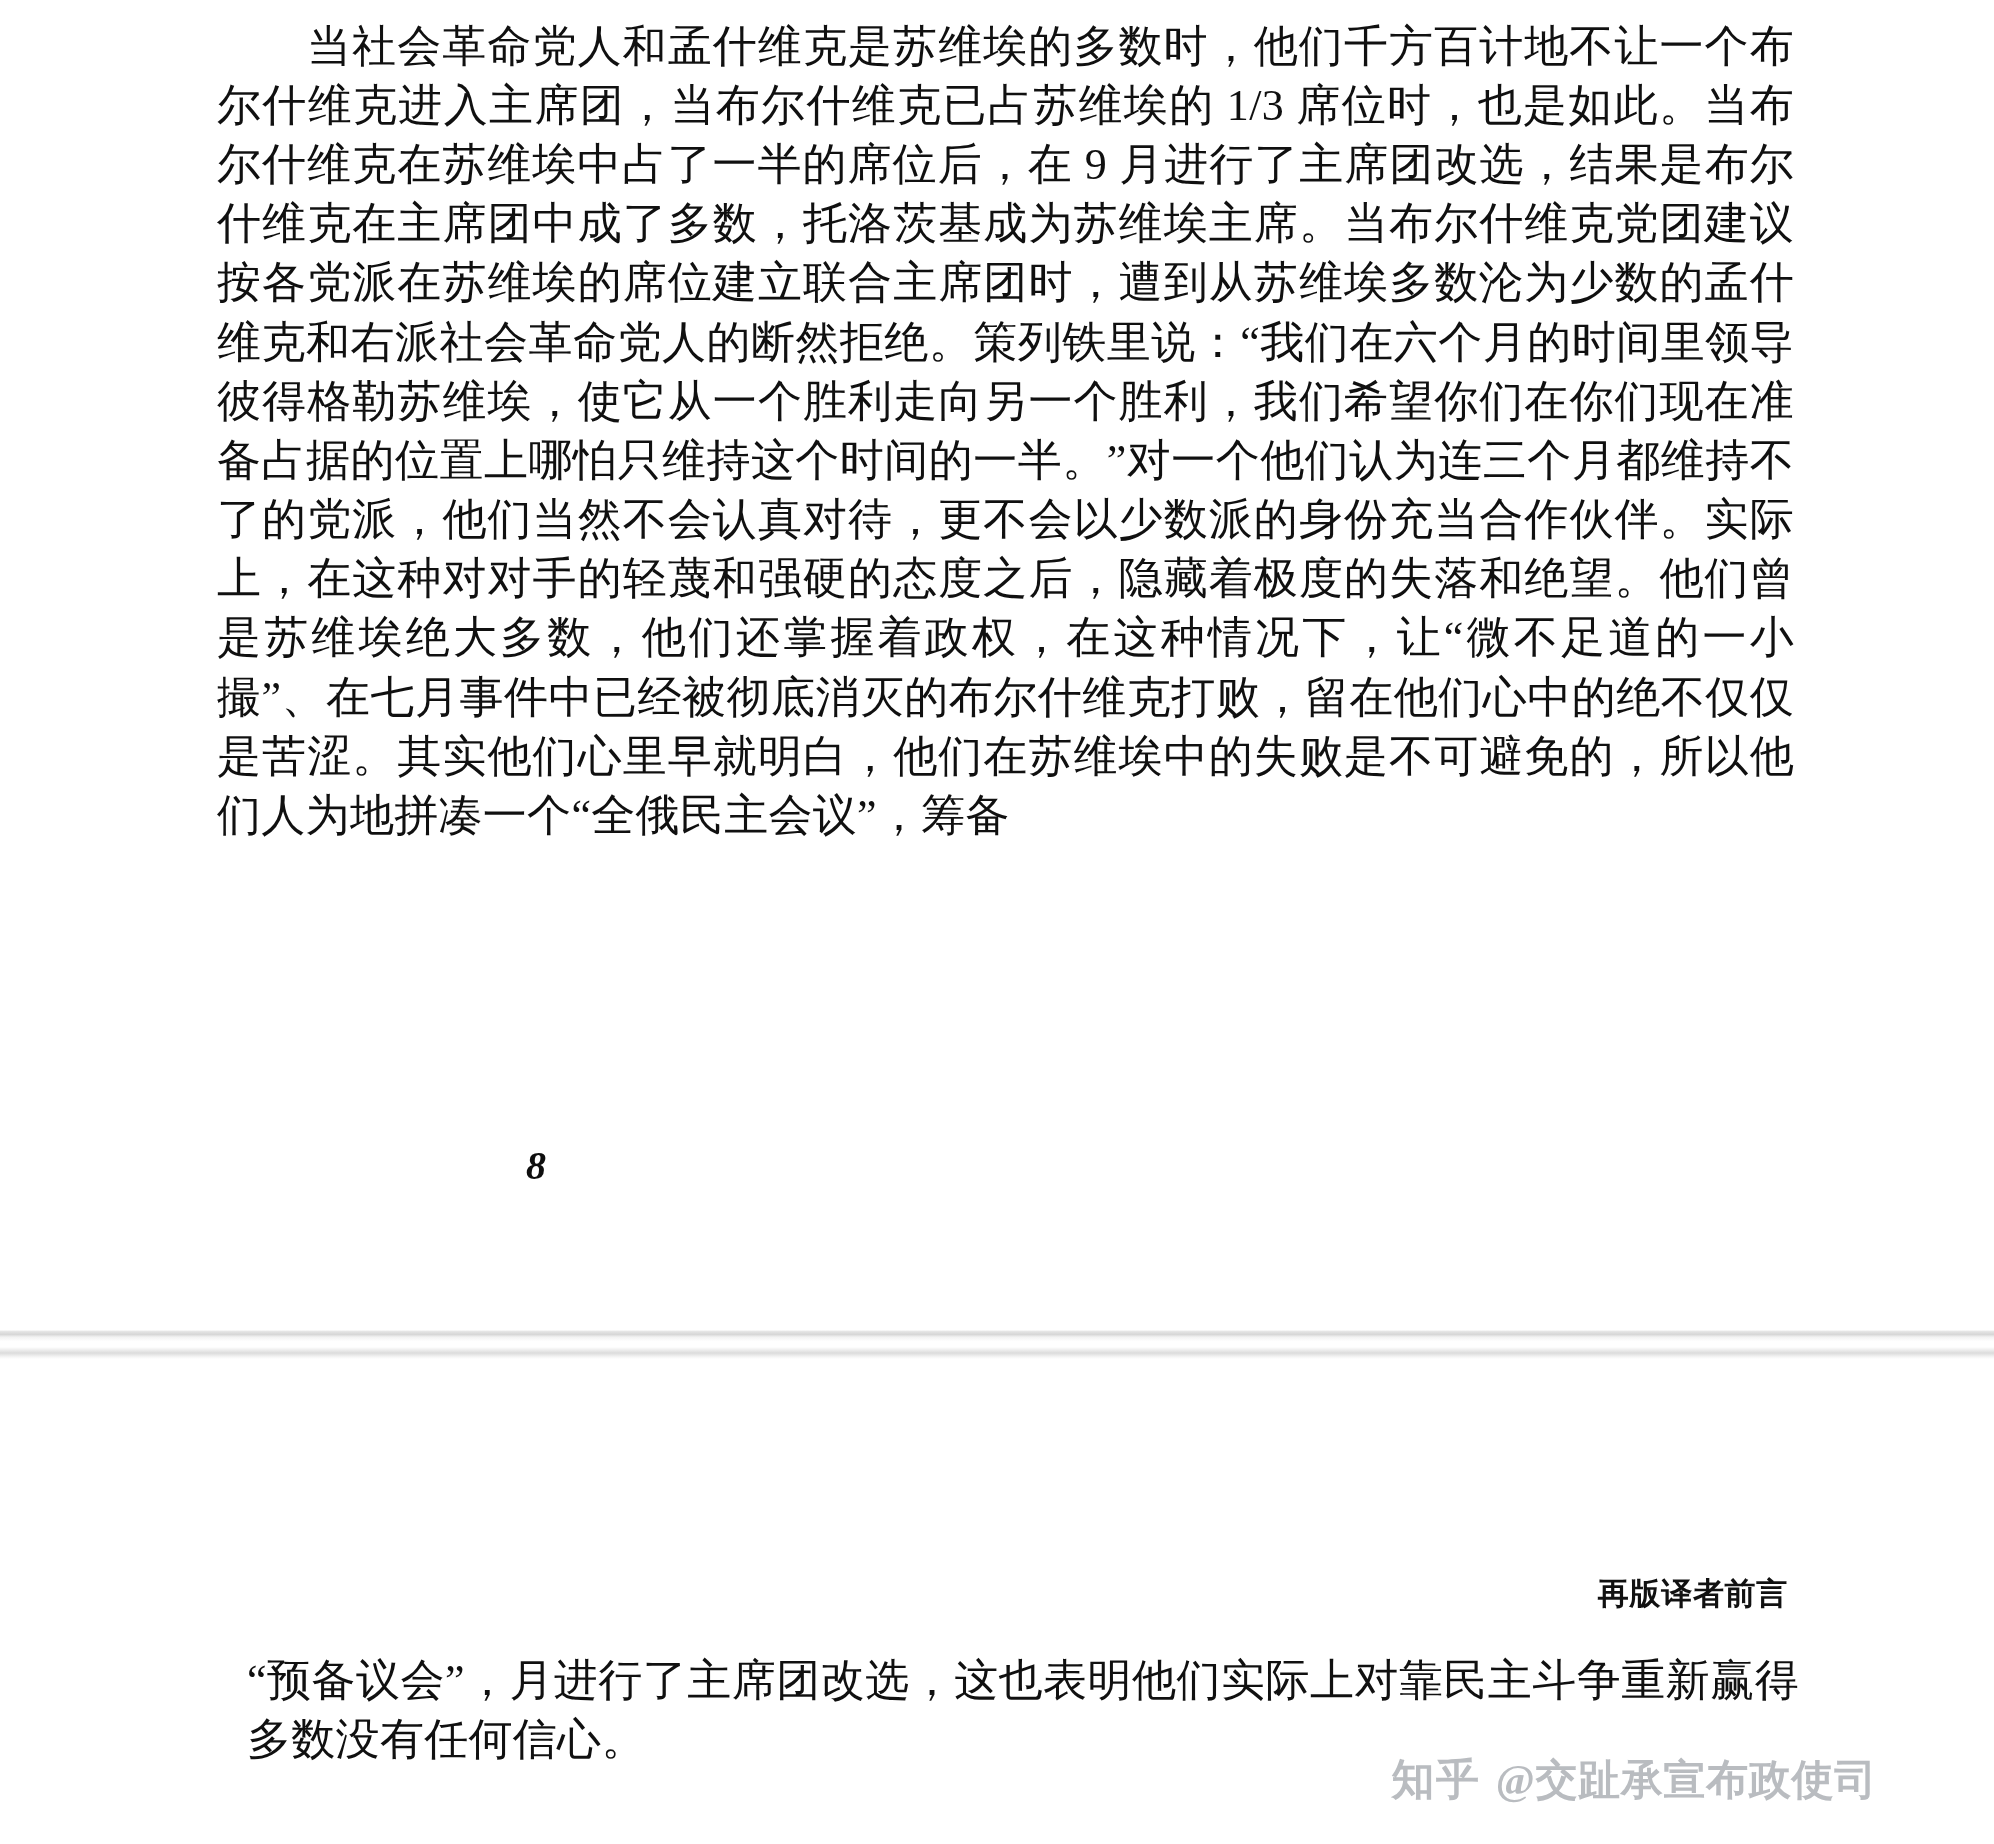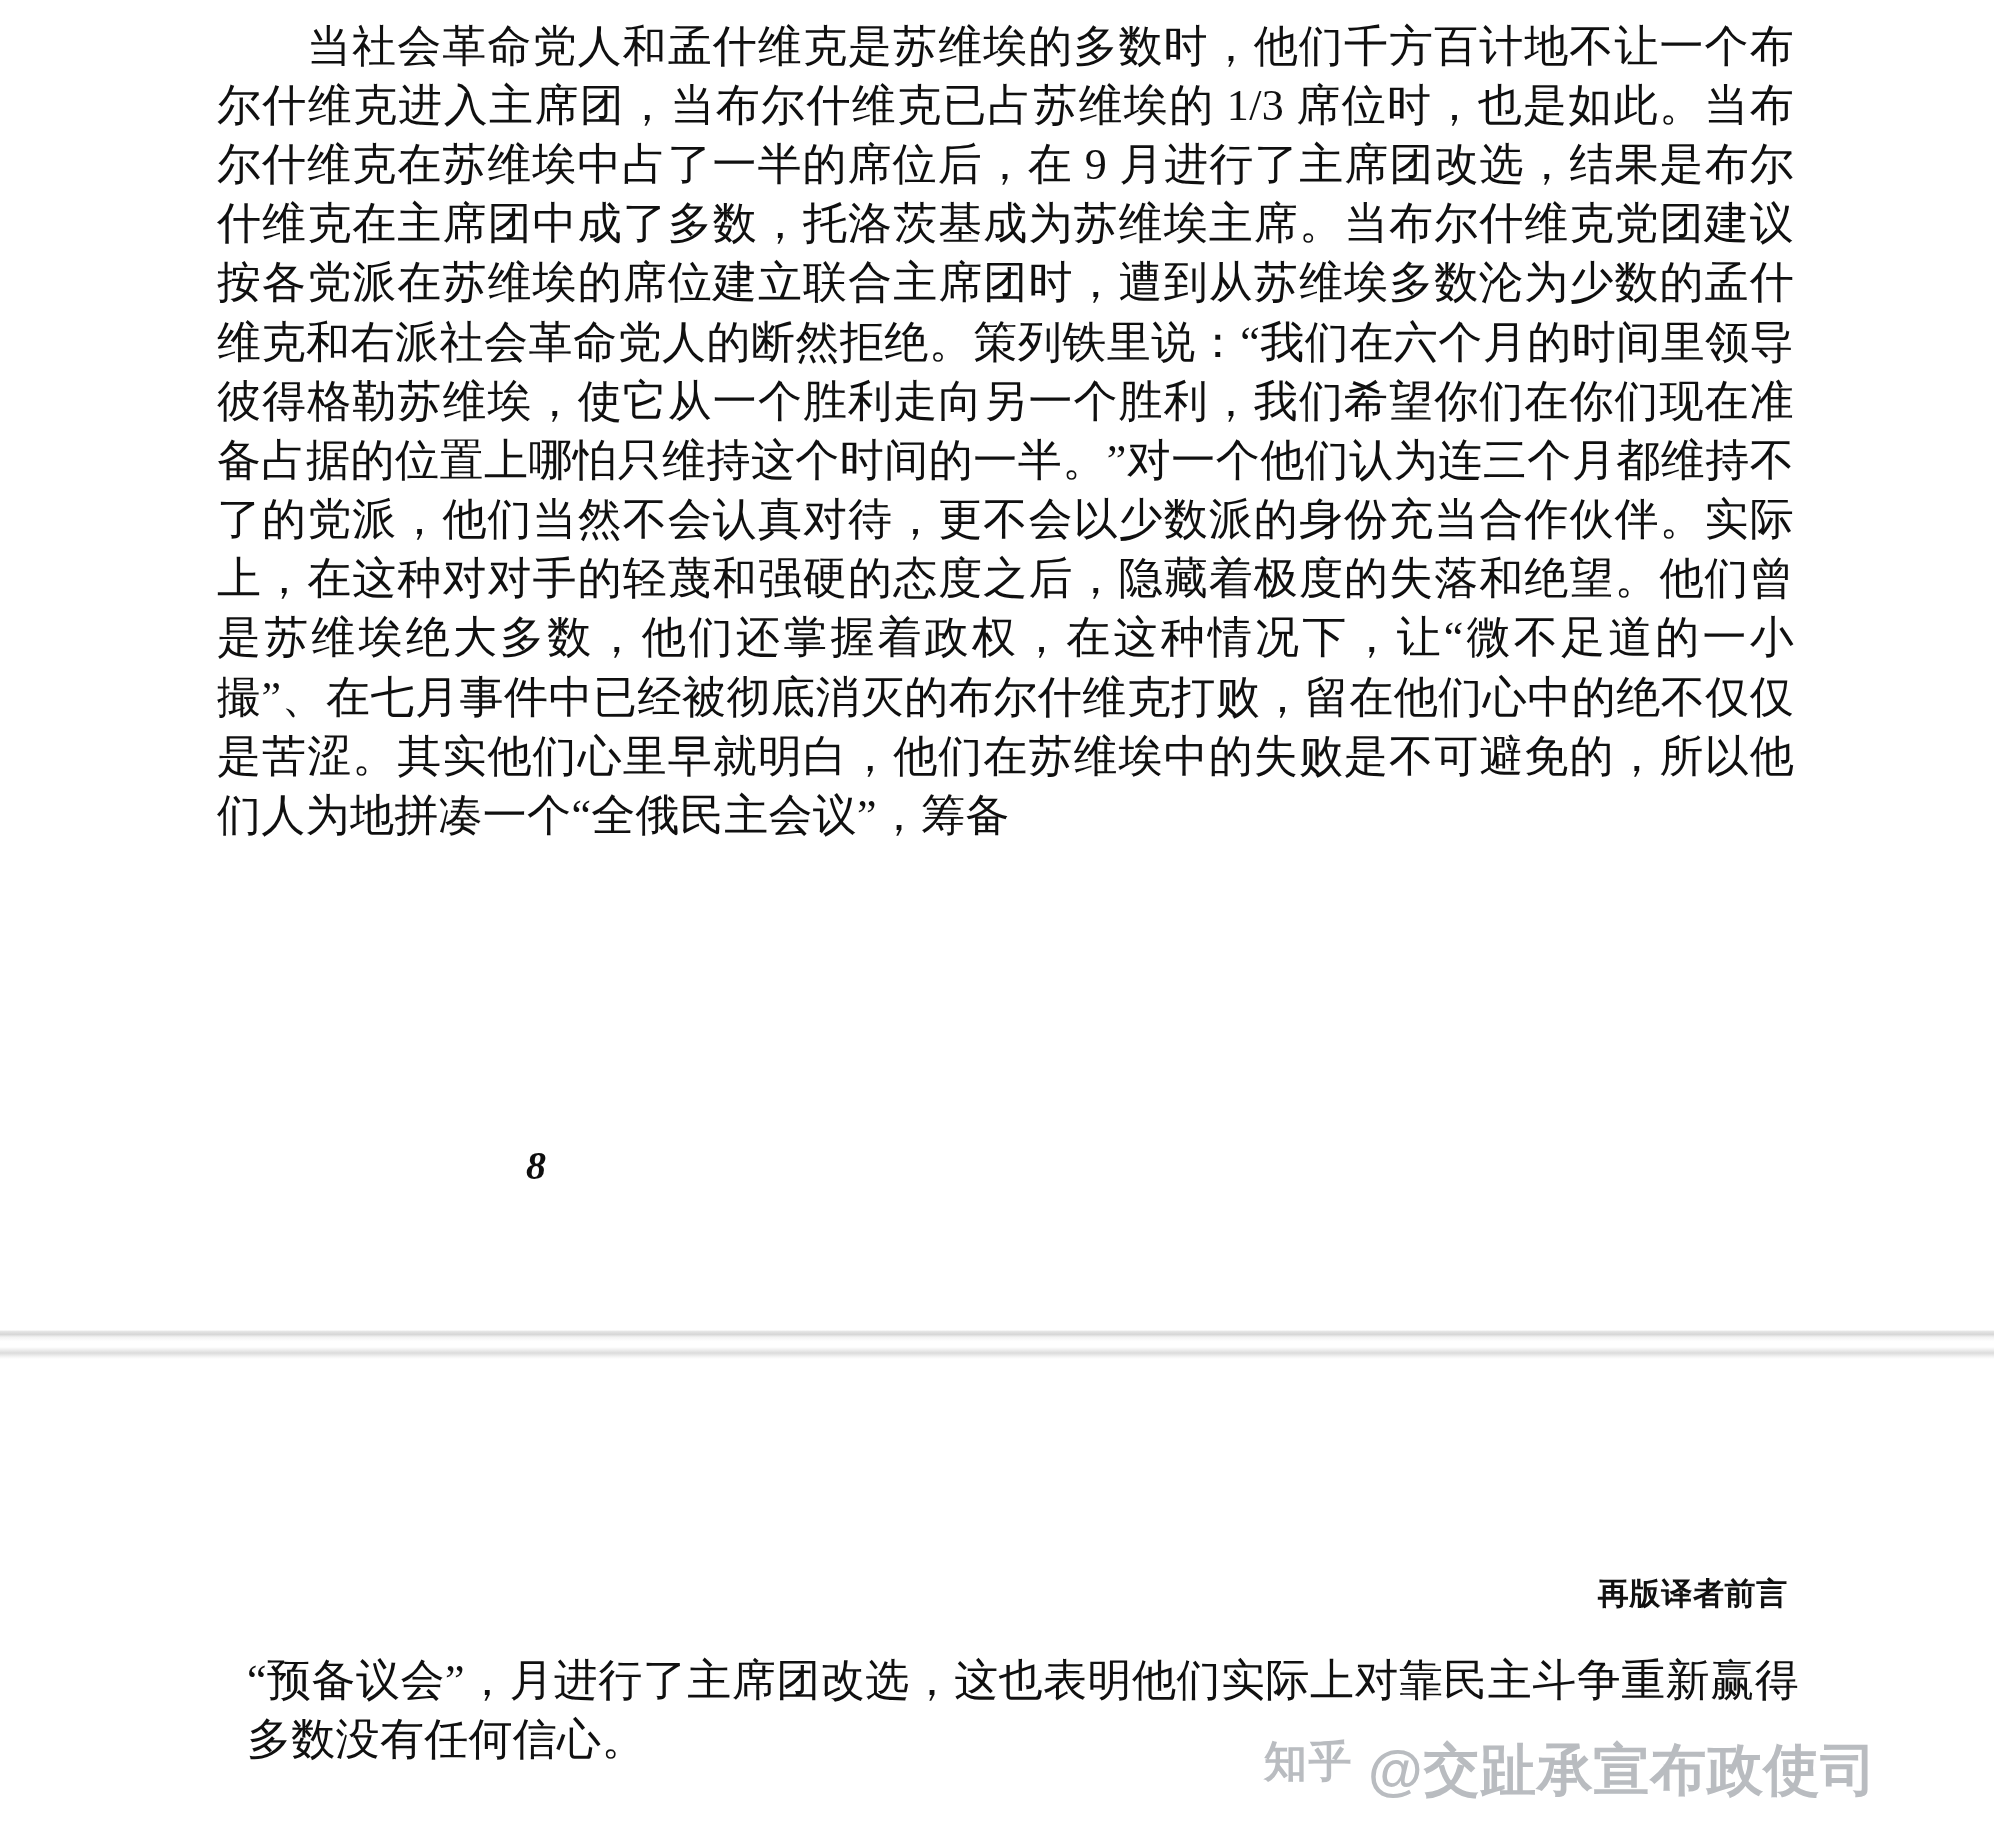--- a/index.html
+++ b/index.html
@@ -105,37 +105,38 @@
     color: #101010;
   }
   .lower-body p { margin: 0; }
 
   
   .watermark {
     position: absolute;
     right: 118px;
     bottom: 36px;
     display: flex;
-    align-items: flex-start;
+    align-items: center;
     gap: 15.3px;
     color: #b9bcc0;
     font-size: 43px;
     font-family: "Liberation Sans", "DejaVu Sans", sans-serif;
     font-weight: bold;
     white-space: nowrap;
   }
   .watermark .zhihu-logo {
     font-size: 43px;
     font-weight: bold;
     letter-spacing: 1.4px;
   }
   .watermark .handle {
-    font-size: 56px;
+    font-size: 42px;
     font-weight: bold;
     letter-spacing: 0.7px;
+    font-family: Liberation Serif, serif;
   }
 </style>
 </head>
 <body>
 
 <div class="page-upper">
 
   <div class="body-text">
     <p class="indent">当社会革命党人和孟什维克是苏维埃的多数时，他们千方百计地不让一个布尔什维克进入主席团，当布尔什维克已占苏维埃的 1/3 席位时，也是如此。当布尔什维克在苏维埃中占了一半的席位后，在 9 月进行了主席团改选，结果是布尔什维克在主席团中成了多数，托洛茨基成为苏维埃主席。当布尔什维克党团建议按各党派在苏维埃的席位建立联合主席团时，遭到从苏维埃多数沦为少数的孟什维克和右派社会革命党人的断然拒绝。策列铁里说：“我们在六个月的时间里领导彼得格勒苏维埃，使它从一个胜利走向另一个胜利，我们希望你们在你们现在准备占据的位置上哪怕只维持这个时间的一半。”对一个他们认为连三个月都维持不了的党派，他们当然不会认真对待，更不会以少数派的身份充当合作伙伴。实际上，在这种对对手的轻蔑和强硬的态度之后，隐藏着极度的失落和绝望。他们曾是苏维埃绝大多数，他们还掌握着政权，在这种情况下，让“微不足道的一小撮”、在七月事件中已经被彻底消灭的布尔什维克打败，留在他们心中的绝不仅仅是苦涩。其实他们心里早就明白，他们在苏维埃中的失败是不可避免的，所以他们人为地拼凑一个“全俄民主会议”，筹备</p>
   </div>

